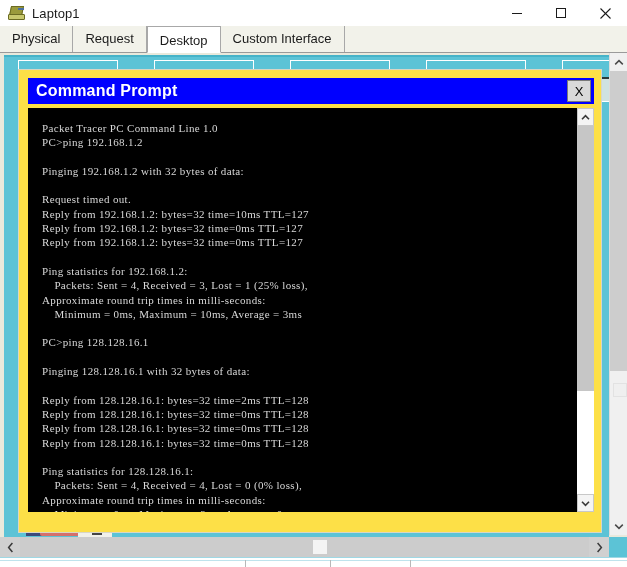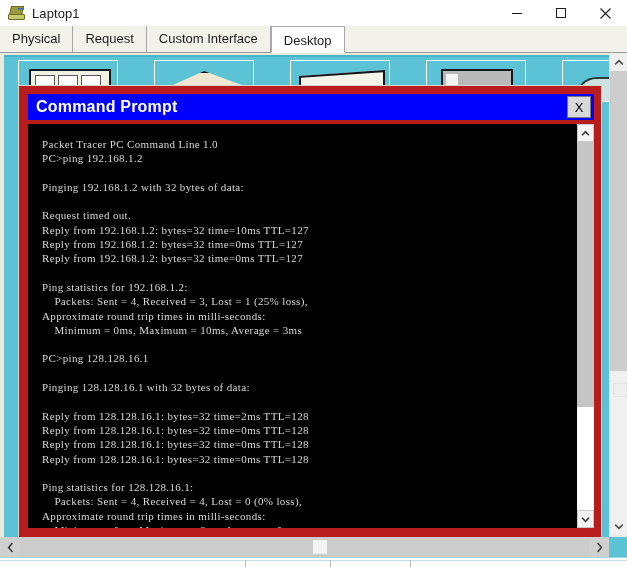--- a/index.html
+++ b/index.html
@@ -93,22 +93,22 @@
     position:absolute;left:14px;top:472px;width:100px;height:12px;overflow:hidden;
   }
   .icon-bottom .bk{position:absolute;left:0;top:0;width:100px;height:12px;background:#5cc3d6;}
   .icon-bottom .red{position:absolute;left:22px;top:2px;width:40px;height:7px;background:#d4706b;border-radius:2px;}
   .icon-bottom .nav{position:absolute;left:8px;top:2px;width:18px;height:7px;background:#3c4a7a;}
   .icon-bottom .wh{position:absolute;left:60px;top:1px;width:34px;height:10px;background:#f0f0ea;}
   .icon-bottom .dk{position:absolute;left:74px;top:3px;width:10px;height:5px;background:#444;}
 
   
   .cmdwin{
-    position:absolute;left:14px;top:30px;width:584px;height:464px;
-    background:#b91c1c;border:1px solid #d8d6c6;box-sizing:border-box;
+    position:absolute;left:14px;top:14px;width:584px;height:464px;
+    background:#fde047;border:1px solid #d8d6c6;box-sizing:border-box;
   }
   .cmd-title{
     position:absolute;left:9px;top:8px;width:566px;height:26px;
     background:#0000ff;display:flex;align-items:center;box-sizing:border-box;
   }
   .cmd-title-text{
     color:#ffffff;font-size:16px;font-weight:bold;margin-left:8px;letter-spacing:0.2px;
     font-family:"Liberation Sans", sans-serif;
   }
   .cmd-close{
@@ -200,22 +200,22 @@
             <line x1="11.5" y1="1.5" x2="1.5" y2="11.5" stroke="#1b1b1b" stroke-width="1.1"></line>
           </svg>
       </div>
     </div>
   </div>
 
   <div class="tabstrip">
     <div class="tabs">
       <div class="tab">Physical</div>
       <div class="tab">Request</div>
+      <div class="tab active">Desktop</div>
       <div class="tab">Custom Interface</div>
-      <div class="tab active">Desktop</div>
       <div class="tabs-filler"></div>
     </div>
   </div>
 
   <div class="panel">
     <div class="panel-inner">
       <div class="ptline"></div>
 
       <div class="icon-row">
         <div class="icon-tile">

